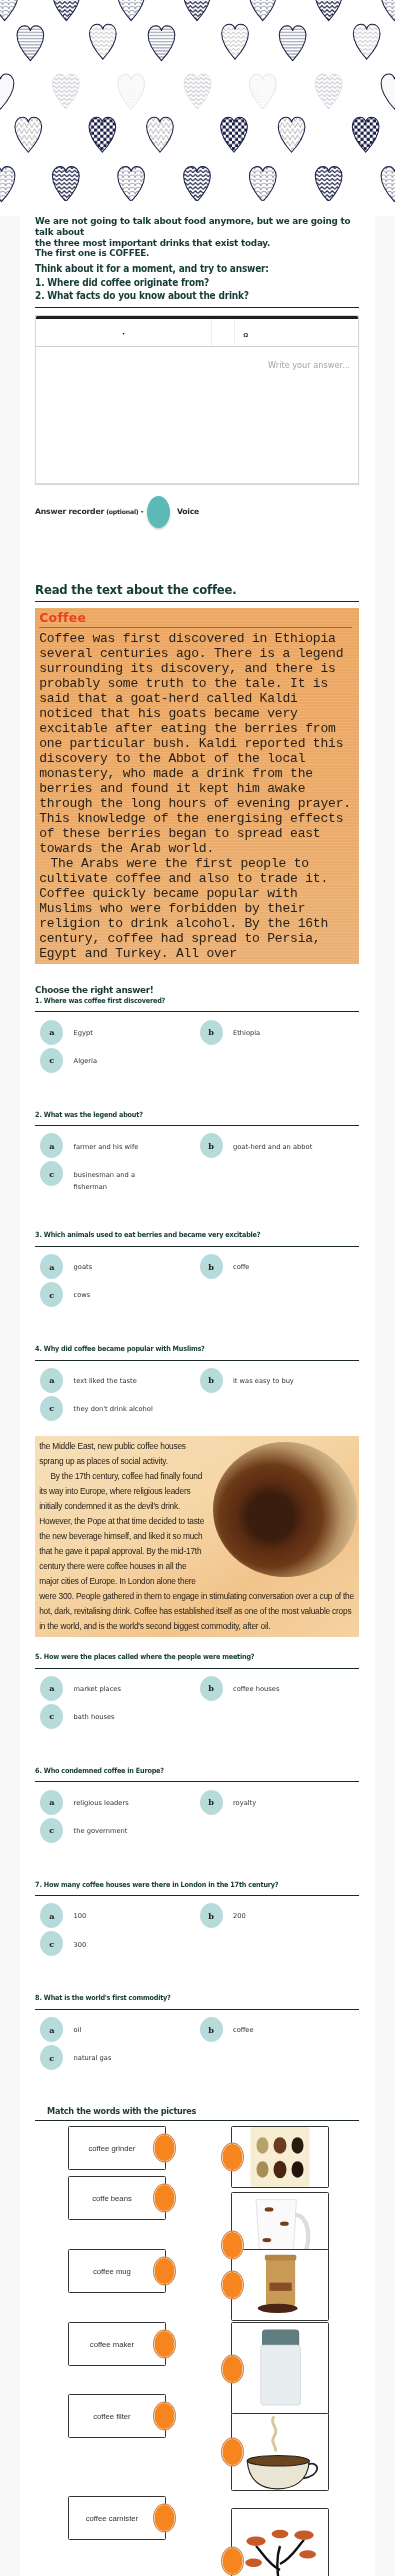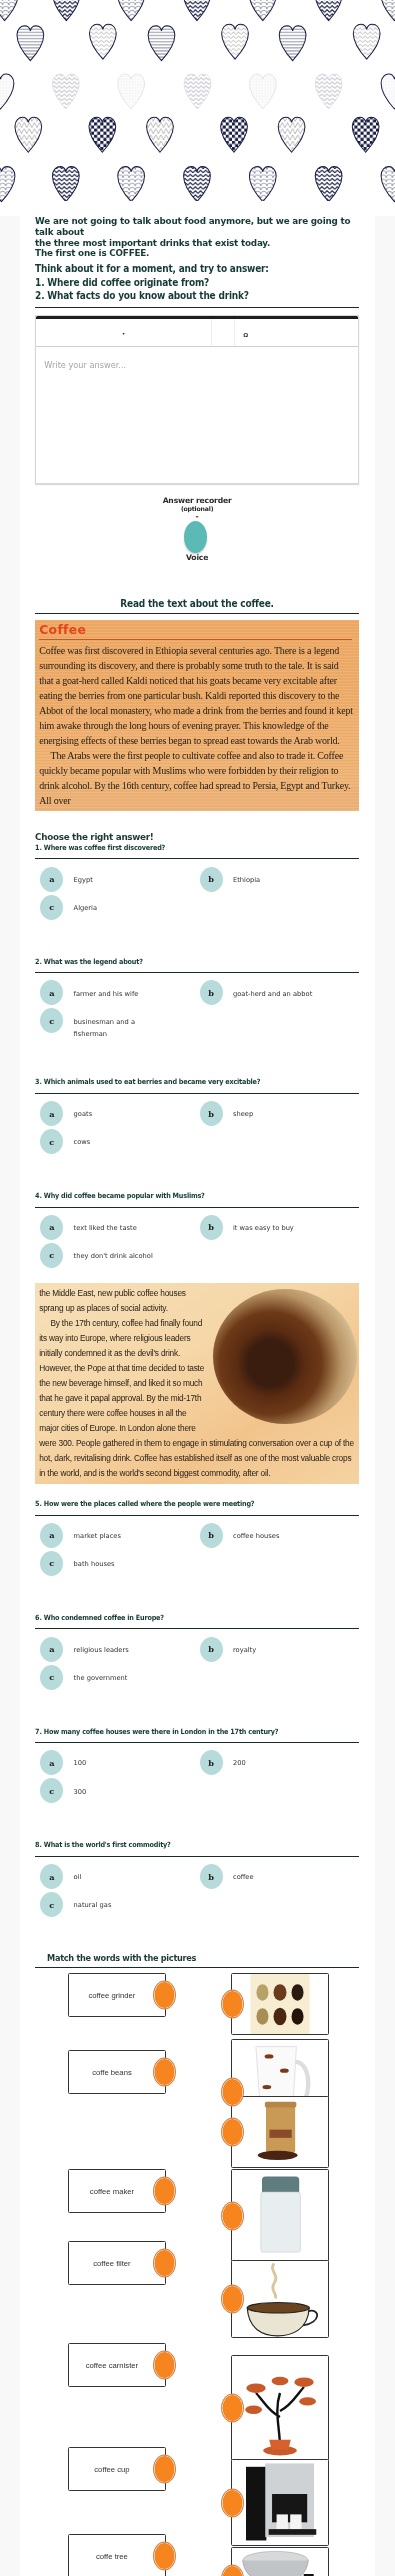--- a/index.html
+++ b/index.html
@@ -16,33 +16,33 @@
   .prompt { font-size: 10px; line-height: 13.4px; }
   .rule { border: none; border-top: 0.8px solid #1b2a28; margin: 5.2px 0 7.2px 0; }
 
   
   .editor { border: 0.5px solid #d8d8d8; box-shadow: 0 1px 1px rgba(0,0,0,0.15); background: #fff; }
   .editor-bar { height: 3.6px; background: #1e1e1e; border-radius: 1.5px 1.5px 0 0; }
   .editor-tools { display: flex; height: 28px; border-bottom: 1px solid #cfcfcf; }
   .tool-select { width: 175px; display: flex; align-items: flex-start; justify-content: center; padding-top: 11.3px; font-size: 4.1px; color: #222; cursor: pointer; }
   .tool-sep { width: 24px; border-left: 0.5px solid #eee; border-right: 0.5px solid #eee; }
   .tool-omega { padding: 11.3px 0 0 8.2px; font-size: 6.2px; font-weight: bold; color: #222; cursor: pointer; }
-  .editor-text { width: 100%; height: 134px; border: none; resize: none; padding: 12.4px 8.2px; font-family: "DejaVu Sans", sans-serif; font-size: 8.2px; color: #555; outline: none; }
+  .editor-text { width: 100%; height: 134px; border: none; resize: none; padding: 12.4px 8.2px; font-family: "DejaVu Sans", sans-serif; font-size: 8.2px; color: #555; outline: none; text-align: right; }
   .editor-text::placeholder { color: #a5a5a5; }
 
-  .recorder { display: flex; align-items: center; margin-top: 11.3px; font-family: "DejaVu Sans", sans-serif; font-weight: bold; font-size: 7.7px; color: #2b2b2b; letter-spacing: -0.2px; flex-direction: column; }
+  .recorder { display: flex; align-items: center; margin-top: 11.3px; font-family: "DejaVu Sans", sans-serif; font-weight: bold; font-size: 7.7px; color: #2b2b2b; letter-spacing: -0.2px; }
   .recorder .opt { font-size: 6.2px; margin: 0 2.1px 0 2.1px; }
   .rec-btn { width: 23px; height: 32px; border-radius: 50%; background: #5bbab6; box-shadow: 0 1.5px 2.1px rgba(0,0,0,0.2); margin: 0 7.2px 0 3.1px; cursor: pointer; }
 
   
-  .read-head { text-align: center; font-size: 10px; margin-top: 36px; }
+  .read-head { text-align: left; font-size: 13px; margin-top: 54px; }
   .passage { position: relative; background: repeating-linear-gradient(0deg, rgba(255,255,255,0.06) 0 0.5px, rgba(0,0,0,0.02) 0.5px 1.5px), linear-gradient(180deg,#f0aa66 0%, #efae6c 60%, #eeb478 100%); padding: 2.1px 4.1px 3.1px 4.1px; margin-top: 6.2px; }
   .passage-title { font-family: "DejaVu Sans", sans-serif; font-weight: bold; font-size: 12.4px; color: #e8431c; letter-spacing: 0.3px; }
   .passage-rule { border-top: 0.5px solid #c2592a; margin: 2.1px 3.1px 3.1px 0; }
-  .passage p { font-family: Liberation Serif, serif; font-size: 10px; line-height: 15px; color: #2a2118; letter-spacing: -0.2px; }
+  .passage p { font-family: Liberation Mono, monospace; font-size: 13px; line-height: 15px; color: #2a2118; letter-spacing: -0.2px; }
   .passage p.indent { text-indent: 11.3px; }
 
   .passage2 { position: relative; background: linear-gradient(150deg, #f6dfb8 0%, #f5d7a8 40%, #f2c48c 70%, #f4d3a2 100%); padding: 2.1px 4.1px 3.1px 4.1px; margin-top: 15.5px; overflow: hidden; }
   .passage2 p { font-family: "Liberation Sans Narrow", "Liberation Sans", sans-serif; font-size: 8.3px; line-height: 15px; color: #2a2118; letter-spacing: -0.2px; position: relative; }
   .beans { float: right; width: 144px; height: 135px; border-radius: 50%; margin: 3.1px -2.1px 3.1px 6.2px; background: radial-gradient(circle at 40% 55%, #3a1d0e 0 20%, #5b2c12 30%, #6d3a18 45%, #b89466 62%, #dcc59b 80%, #f1dcb4 100%); }
 
   
   .quiz-title { font-family: "DejaVu Sans", sans-serif; font-weight: bold; font-size: 8.8px; margin-top: 20.6px; letter-spacing: -0.3px; }
   .q { margin-bottom: 36px; }
   .q-text { font-size: 7.2px; line-height: 11.3px; }
@@ -287,21 +287,21 @@
       <div class="q">
         <div class="hand q-text">3. Which animals used to eat berries and became very excitable?</div>
         <hr class="rule">
         <div class="opts">
           <div class="opt">
             <div class="bubble">a</div>
             <div class="opt-label">goats</div>
           </div>
           <div class="opt">
             <div class="bubble">b</div>
-            <div class="opt-label">sheep</div>
+            <div class="opt-label">coffe</div>
           </div>
           <div class="opt">
             <div class="bubble">c</div>
             <div class="opt-label">cows</div>
           </div>
         </div>
       </div>
       <div class="q" style="margin-bottom: 10.3px;">
         <div class="hand q-text">4. Why did coffee became popular with Muslims?</div>
         <hr class="rule">
@@ -403,22 +403,26 @@
       </div>
     </div>
 
   <div class="match-title">Match the words with the pictures</div>
   <hr class="rule" style="margin:4.1px 0 5.2px 0;">
   <div class="match-area" id="match-area">
       <div class="word-card" style="top: 0px;">
         <span>coffee grinder</span>
         <div class="dot"></div>
       </div>
-      <div class="word-card" style="top: 77px;">
+      <div class="word-card" style="top: 50px;">
         <span>coffe beans</span>
+        <div class="dot"></div>
+      </div>
+      <div class="word-card" style="top: 123px;">
+        <span>coffee mug</span>
         <div class="dot"></div>
       </div>
       <div class="word-card" style="top: 196px;">
         <span>coffee maker</span>
         <div class="dot"></div>
       </div>
       <div class="word-card" style="top: 268px;">
         <span>coffee filter</span>
         <div class="dot"></div>
       </div>

